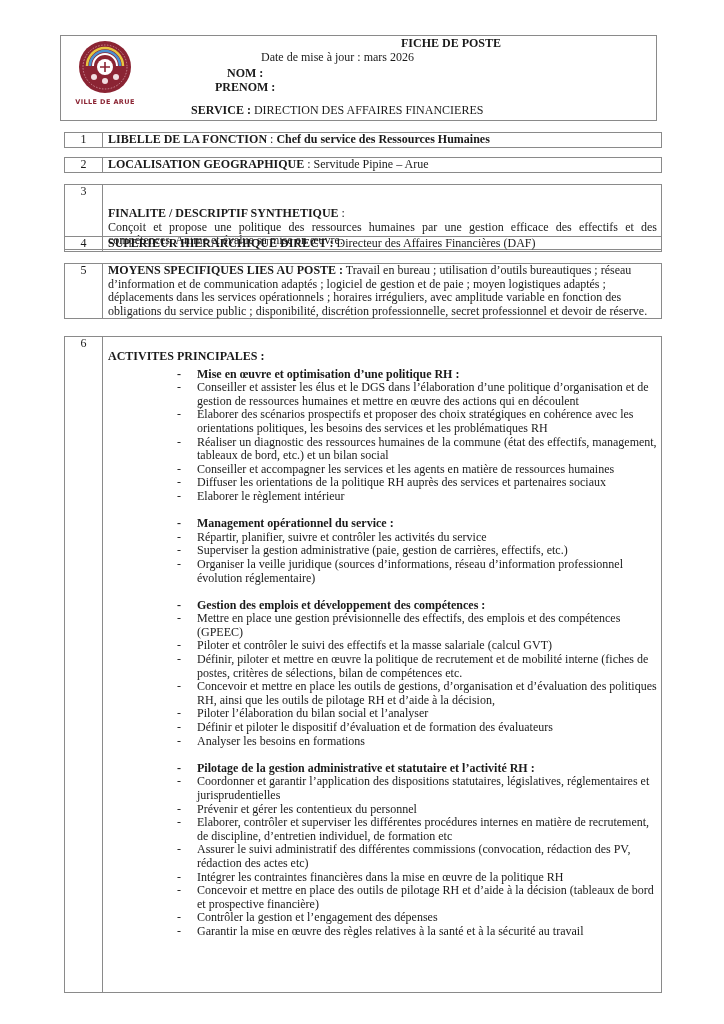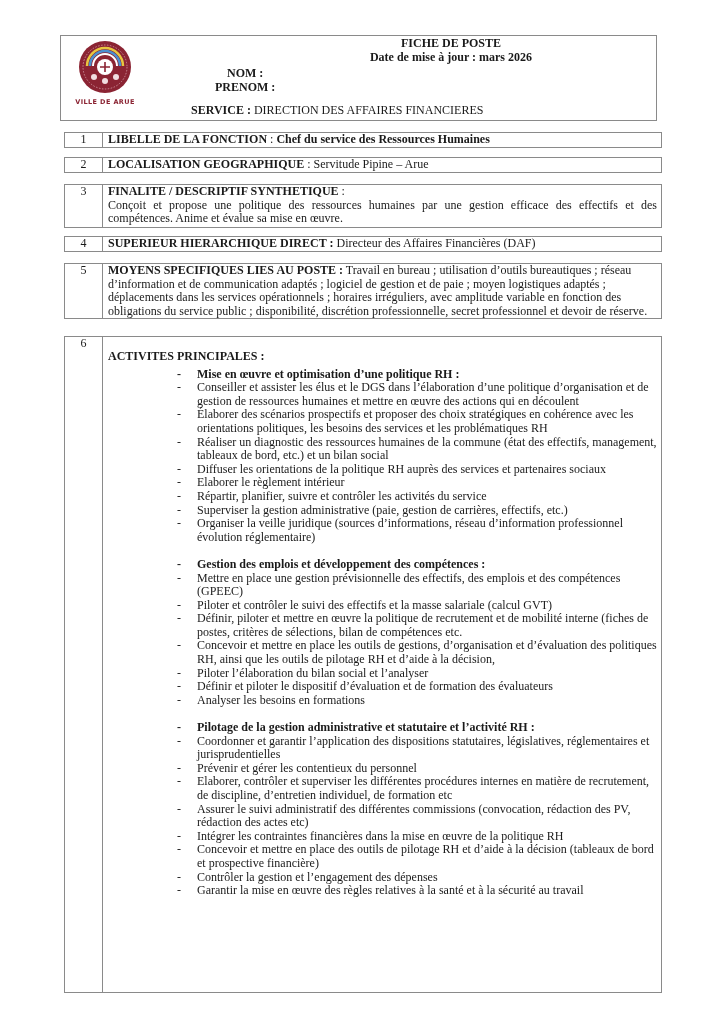--- a/index.html
+++ b/index.html
@@ -4,29 +4,29 @@
 <style>
   * { box-sizing: border-box; margin: 0; padding: 0; }
   html, body { width: 724px; height: 1024px; background: #ffffff; overflow: hidden; }
   body { position: relative; font-family: "Liberation Serif", serif; color: #1a1a1a; font-size: 12px; line-height: 13.6px; }
 
   .header-box { position: absolute; left: 60px; top: 35px; width: 597px; height: 86px; border: 1px solid #8a8a8a; }
   .logo { position: absolute; left: 13px; top: 4px; width: 62px; height: 72px; }
   .logo svg { display: block; margin: 0 auto; }
   .logo-text { position: absolute; left: 0; top: 58px; width: 62px; text-align: center; font-family: "DejaVu Sans", sans-serif; font-size: 6.5px; font-weight: bold; color: #8b2433; letter-spacing: 0.4px; line-height: 8px; }
   .doc-title { position: absolute; left: 200px; top: 1px; width: 380px; text-align: center; font-weight: bold; font-size: 12px; }
-  .doc-date { position: absolute; left: 200px; top: 15px; width: 380px; text-align: center; font-size: 12px; font-weight: bold; }
+  .doc-date { position: absolute; left: 200px; top: 15px; width: 380px; font-size: 12px; }
   .lbl { position: absolute; left: 130px; font-size: 12px; }
   .lbl b { font-weight: bold; }
 
   .row { position: absolute; left: 64px; width: 598px; border: 1px solid #8a8a8a; display: flex; }
   .num { width: 38px; border-right: 1px solid #8a8a8a; text-align: center; padding-top: 0px; flex-shrink: 0; }
   .content { flex: 1; padding: 0 4px 0 5px; }
   .content b { font-weight: bold; }
-  .justify { text-align: justify; }
+  .justify { text-align: justify; margin-top: 22px; }
 
   .sec6-title { font-weight: bold; margin-top: 13px; }
   ul.acts { list-style: none; margin-left: 67px; margin-top: 4px; }
   ul.acts li { position: relative; padding-left: 22px; }
   ul.acts li::before { content: "-"; position: absolute; left: 2px; top: 0; }
   ul.acts li.head { font-weight: bold; }
   ul.acts li.gap { margin-top: 13.6px; }
 </style>
 </head>
 <body>
@@ -81,22 +81,24 @@
 
 <div class="row" style="top:336px; height:657px;">
   <div class="num">6</div>
   <div class="content">
     <div class="sec6-title">ACTIVITES PRINCIPALES :</div>
     <ul class="acts" id="acts">
         <li class="head">Mise en œuvre et optimisation d’une politique RH :</li>
         <li>Conseiller et assister les élus et le DGS dans l’élaboration d’une politique d’organisation et de gestion de ressources humaines et mettre en œuvre des actions qui en découlent</li>
         <li>Élaborer des scénarios prospectifs et proposer des choix stratégiques en cohérence avec les orientations politiques, les besoins des services et les problématiques RH</li>
         <li>Réaliser un diagnostic des ressources humaines de la commune (état des effectifs, management, tableaux de bord, etc.) et un bilan social</li>
+        <li>Conseiller et accompagner les services et les agents en matière de ressources humaines</li>
         <li>Diffuser les orientations de la politique RH auprès des services et partenaires sociaux</li>
         <li>Elaborer le règlement intérieur</li>
+        <li class="head gap">Management opérationnel du service :</li>
         <li>Répartir, planifier, suivre et contrôler les activités du service</li>
         <li>Superviser la gestion administrative (paie, gestion de carrières, effectifs, etc.)</li>
         <li>Organiser la veille juridique (sources d’informations, réseau d’information professionnel évolution réglementaire)</li>
         <li class="head gap">Gestion des emplois et développement des compétences :</li>
         <li>Mettre en place une gestion prévisionnelle des effectifs, des emplois et des compétences (GPEEC)</li>
         <li>Piloter et contrôler le suivi des effectifs et la masse salariale (calcul GVT)</li>
         <li>Définir, piloter et mettre en œuvre la politique de recrutement et de mobilité interne (fiches de postes, critères de sélections, bilan de compétences etc.</li>
         <li>Concevoir et mettre en place les outils de gestions, d’organisation et d’évaluation des politiques RH, ainsi que les outils de pilotage RH et d’aide à la décision,</li>
         <li>Piloter l’élaboration du bilan social et l’analyser</li>
         <li>Définir et piloter le dispositif d’évaluation et de formation des évaluateurs</li>

